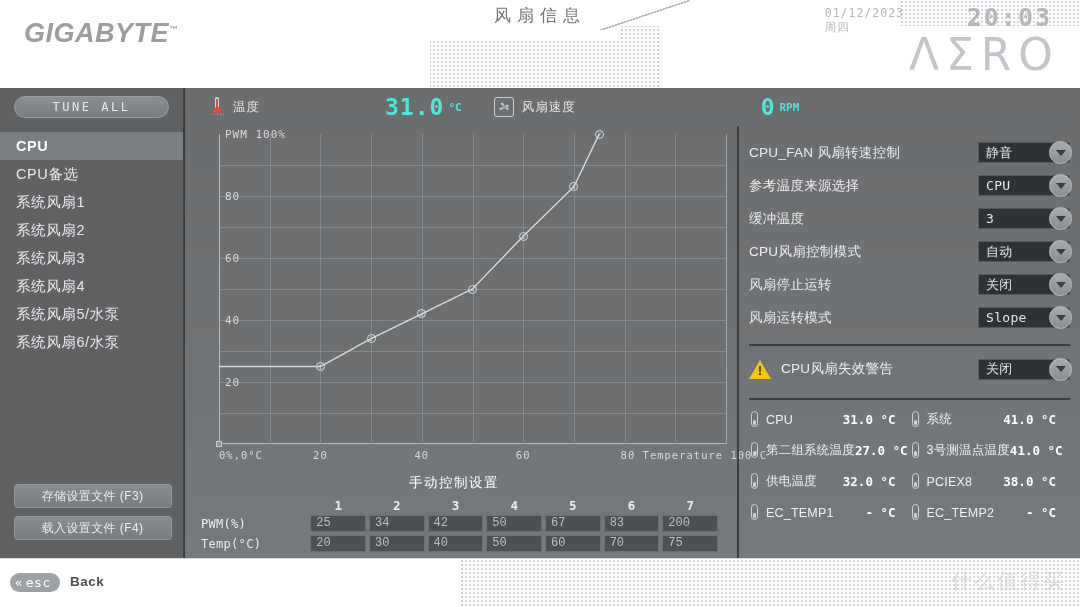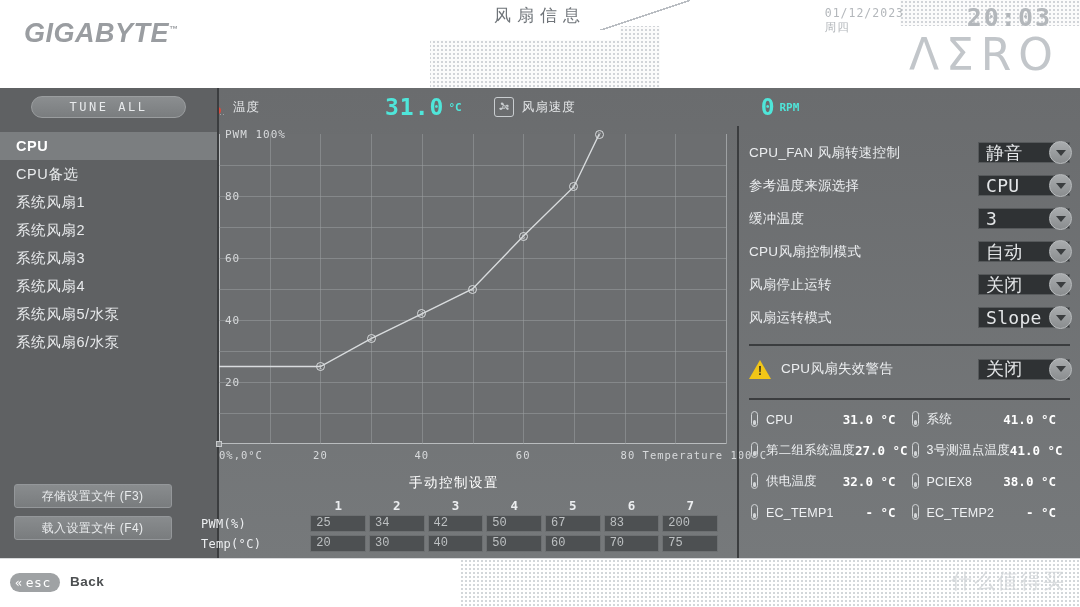--- a/index.html
+++ b/index.html
@@ -95,21 +95,21 @@
   .thermo-ico .bulb{position:absolute;left:3.5px;top:11px;width:7px;height:7px;border-radius:50%;background:#e0493c;}
   .thermo-ico .base{position:absolute;left:0;top:17px;width:15px;height:4px;
     background-image:radial-gradient(circle,#9ea2a5 .7px,transparent .8px);background-size:3px 3px;}
   .fan-ico{
     width:20px;height:20px;border:1.5px solid #c9cdd0;border-radius:3px;
     display:flex;align-items:center;justify-content:center;
   }
   .fan-ico svg{display:block;}
   
   .sidebar{
-    position:absolute; left:0; top:0; width:219px; height:470px;
+    position:absolute; left:0; top:0; width:185px; height:470px;
     background:#5f6163;
     border-right:2px solid #3b3d3f;
   }
   .tune-all{
     margin:8px auto 0; width:155px; height:22px; border-radius:11px;
     background:linear-gradient(to bottom,#8b8e90,#7a7d7f);
     border:1px solid #9a9d9f;
     color:#e9ebed; font-size:12px; letter-spacing:2.5px;
     display:flex;align-items:center;justify-content:center;
     font-family:"DejaVu Sans Mono", monospace;
@@ -189,21 +189,21 @@
   }
   .srow{
     height:33px; display:flex; align-items:center; justify-content:space-between;
   }
   .srow-label{ font-size:13.5px; color:#eceef0; letter-spacing:.3px; }
   .dd{
     width:92px; height:21px; background:#2f3234; border:1px solid #56595b;
     display:flex; align-items:center; position:relative;
     padding-left:7px;
   }
-  .dd-val{ font-size:18px; color:#e4e6e8; letter-spacing:.3px;
+  .dd-val{ font-size:13px; color:#e4e6e8; letter-spacing:.3px;
     font-family:"DejaVu Sans Mono", monospace;}
   .dd-arrow{
     position:absolute; right:-3px; top:-2px; width:23px; height:23px; border-radius:50%;
     background:linear-gradient(to bottom,#a9acae,#8a8d8f);
     border:1px solid #b9bcbe;
     display:flex; align-items:center; justify-content:center;
   }
   .dd-arrow i{
     width:0;height:0;border-left:5px solid transparent;border-right:5px solid transparent;
     border-top:6px solid #3a3d3f; display:block;

